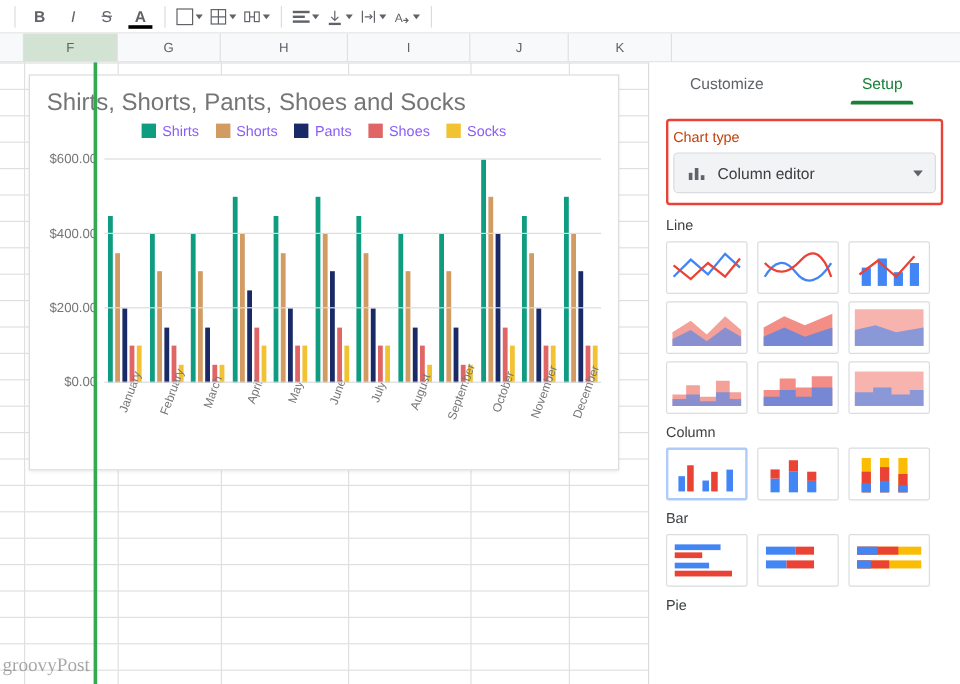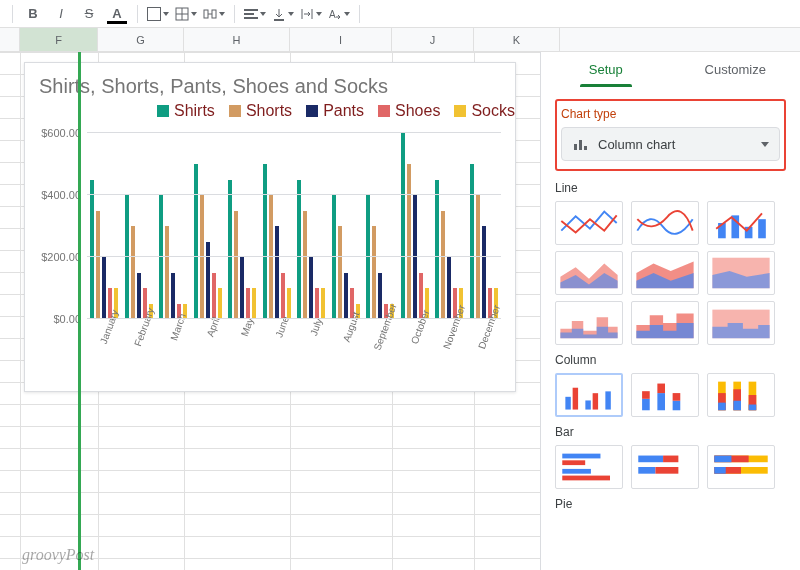--- a/index.html
+++ b/index.html
@@ -27,21 +27,21 @@
 .sheet { flex: 1 1 auto; position: relative; background: #fff; }
 .cellgrid { position: absolute; inset: 0; }
 .vline, .hline { position: absolute; background: #e0e0e0; }
 .vline { top: 0; bottom: 0; width: 1px; }
 .hline { left: 0; right: 0; height: 1px; }
 .greenline { position: absolute; top: 0; bottom: 0; left: 78px; width: 3px; background: #34a853; z-index: 5; }
 
 
 .chartcard { position: absolute; left: 24px; top: 10px; width: 492px; height: 330px; background: #fff; border: 1px solid #dadce0; box-shadow: 0 1px 3px rgba(0,0,0,.1); }
 .chart-title { font-size: 20px; color: #757575; padding: 12px 14px 4px; }
-.legend { display: flex; gap: 14px; justify-content: flex-end; font-size: 16px; color: #7f1d1d; padding-bottom: 6px; }
+.legend { display: flex; gap: 14px; justify-content: center; font-size: 12px; color: #8b5cf6; padding-bottom: 6px; }
 .legend .item { display: flex; align-items: center; gap: 5px; }
 .legend .sw { width: 12px; height: 12px; }
 
 .plot { position: absolute; left: 62px; right: 14px; top: 70px; bottom: 72px; }
 .plot .grid { position: absolute; left: 0; right: 0; height: 1px; background: #dadce0; }
 .ylabel { position: absolute; right: 100%; margin-right: 6px; font-size: 11px; color: #757575; transform: translateY(-50%); white-space: nowrap; }
 .bars { position: absolute; inset: 0; display: flex; }
 .group { flex: 1; display: flex; align-items: flex-end; justify-content: center; gap: 2px; position: relative; }
 .bar { width: 4px; }
 .xlabel { position: absolute; top: 100%; left: 50%; transform: rotate(-70deg) translate(-50%, 0); transform-origin: left top; font-size: 10px; color: #757575; white-space: nowrap; margin-top: 6px; }
@@ -60,21 +60,21 @@
 .highlight-box { border: 2px solid #ea4335; border-radius: 3px; padding: 6px 4px 8px; margin-bottom: 10px; }
 .dropdown { display: flex; align-items: center; gap: 10px; background: #f1f3f4; border: 1px solid #dadce0; border-radius: 4px; height: 34px; padding: 0 10px; cursor: pointer; }
 .dropdown .dd-arrow { margin-left: auto; border-left: 4px solid transparent; border-right: 4px solid transparent; border-top: 5px solid #5f6368; }
 
 .cat-label { font-size: 12px; color: #3c4043; margin: 8px 0 6px; }
 .thumbs { display: flex; gap: 8px; margin-bottom: 6px; }
 .thumb { width: 68px; height: 44px; border: 1px solid #dadce0; border-radius: 2px; cursor: pointer; position: relative; background: #fff; overflow: hidden; }
 .thumb.selected { border: 2px solid #aecbfa; }
 .thumb svg { width: 100%; height: 100%; }
 
-.watermark { position: absolute; left: 22px; bottom: 6px; font-family: Georgia, serif; font-size: 16px; color: rgba(0,0,0,.35); font-style: italic; pointer-events: none; z-index: 50; }
+.watermark { position: absolute; left: 2px; bottom: 6px; font-family: Georgia, serif; font-size: 16px; color: rgba(0,0,0,.35); pointer-events: none; z-index: 50; }
 </style>
 </head>
 <body>
 
 <div class="toolbar">
   <div class="sep"></div>
   <div class="tbtn">
       <b>B</b>
     </div>
   <div class="tbtn">
@@ -311,34 +311,34 @@
           <div class="grid" style="bottom: 66.6667%;"></div>
           <div class="ylabel" style="bottom: 66.6667%; transform: translateY(50%);">$400.00</div>
           <div class="grid" style="bottom: 100%;"></div>
           <div class="ylabel" style="bottom: 100%; transform: translateY(50%);">$600.00</div>
         </div>
     </div>
   </div>
 
   <div class="sidebar">
     <div class="sb-tabs">
+      <div class="sb-tab">Customize</div>
       <div class="sb-tab active">Setup</div>
-      <div class="sb-tab">Customize</div>
     </div>
 
     <div class="sb-body">
       <div class="highlight-box">
         <div class="sect-label">Chart type</div>
         <div class="dropdown">
           <svg width="16" height="16">
               <rect x="2" y="8" width="3" height="6" fill="#5f6368"></rect>
               <rect x="7" y="4" width="3" height="10" fill="#5f6368"></rect>
               <rect x="12" y="10" width="3" height="4" fill="#5f6368"></rect>
             </svg>
-          <span>Column chart</span>
+          <span>Column editor</span>
           <span class="dd-arrow"></span>
         </div>
       </div>
 
       <div class="cat-label">Line</div>
       <div class="thumbs">
         <div class="thumb"><svg viewBox="0 0 68 44">
               <polyline points="5,30 20,15 35,28 50,10 63,22" fill="none" stroke="#4285f4" stroke-width="2"></polyline>
               <polyline points="5,20 20,32 35,18 50,30 63,14" fill="none" stroke="#ea4335" stroke-width="2"></polyline>
             </svg></div>

